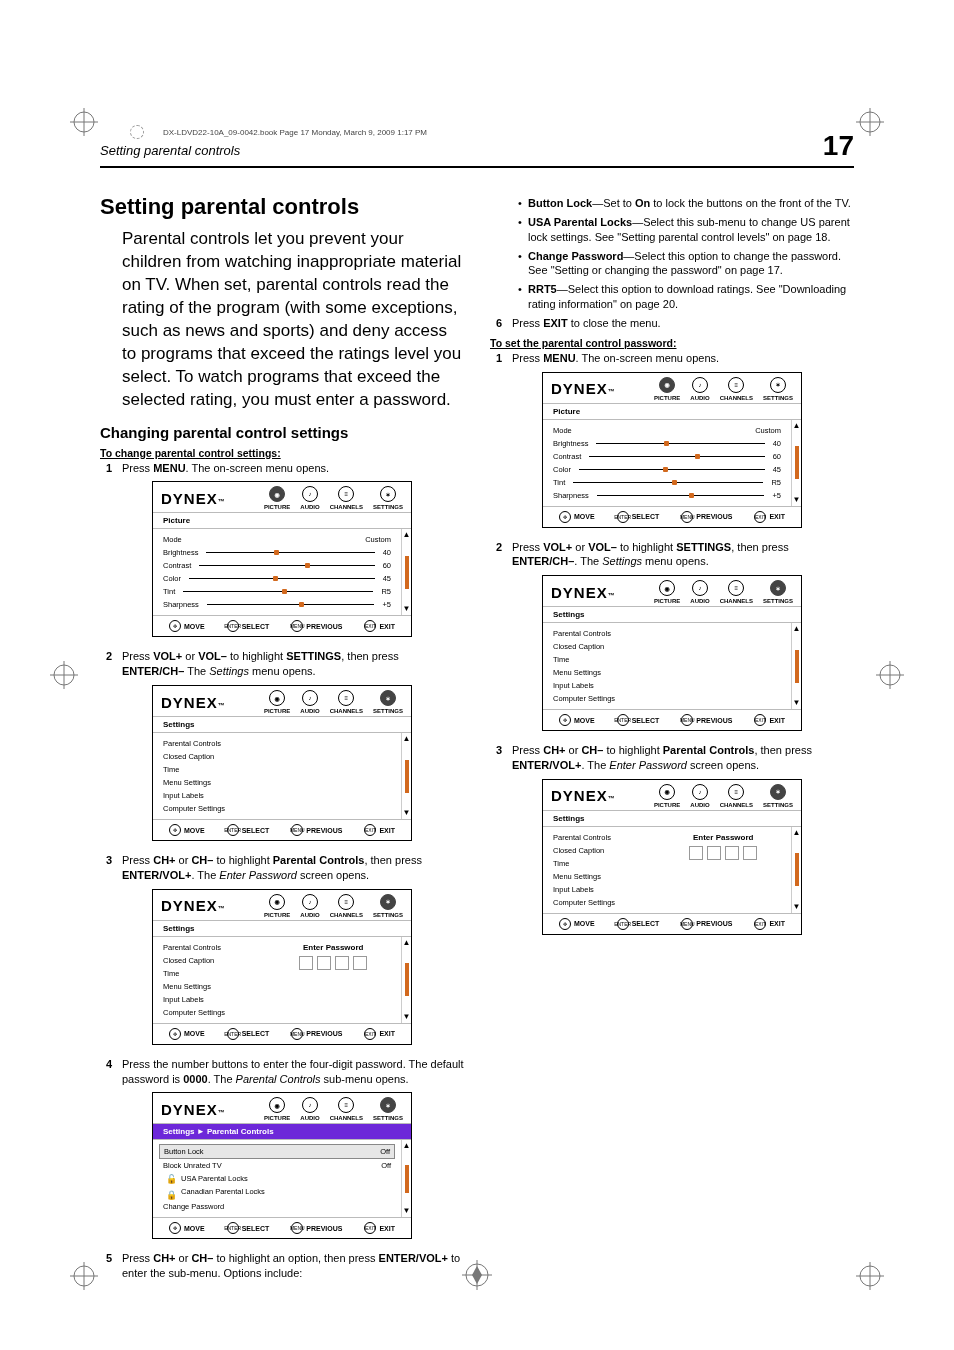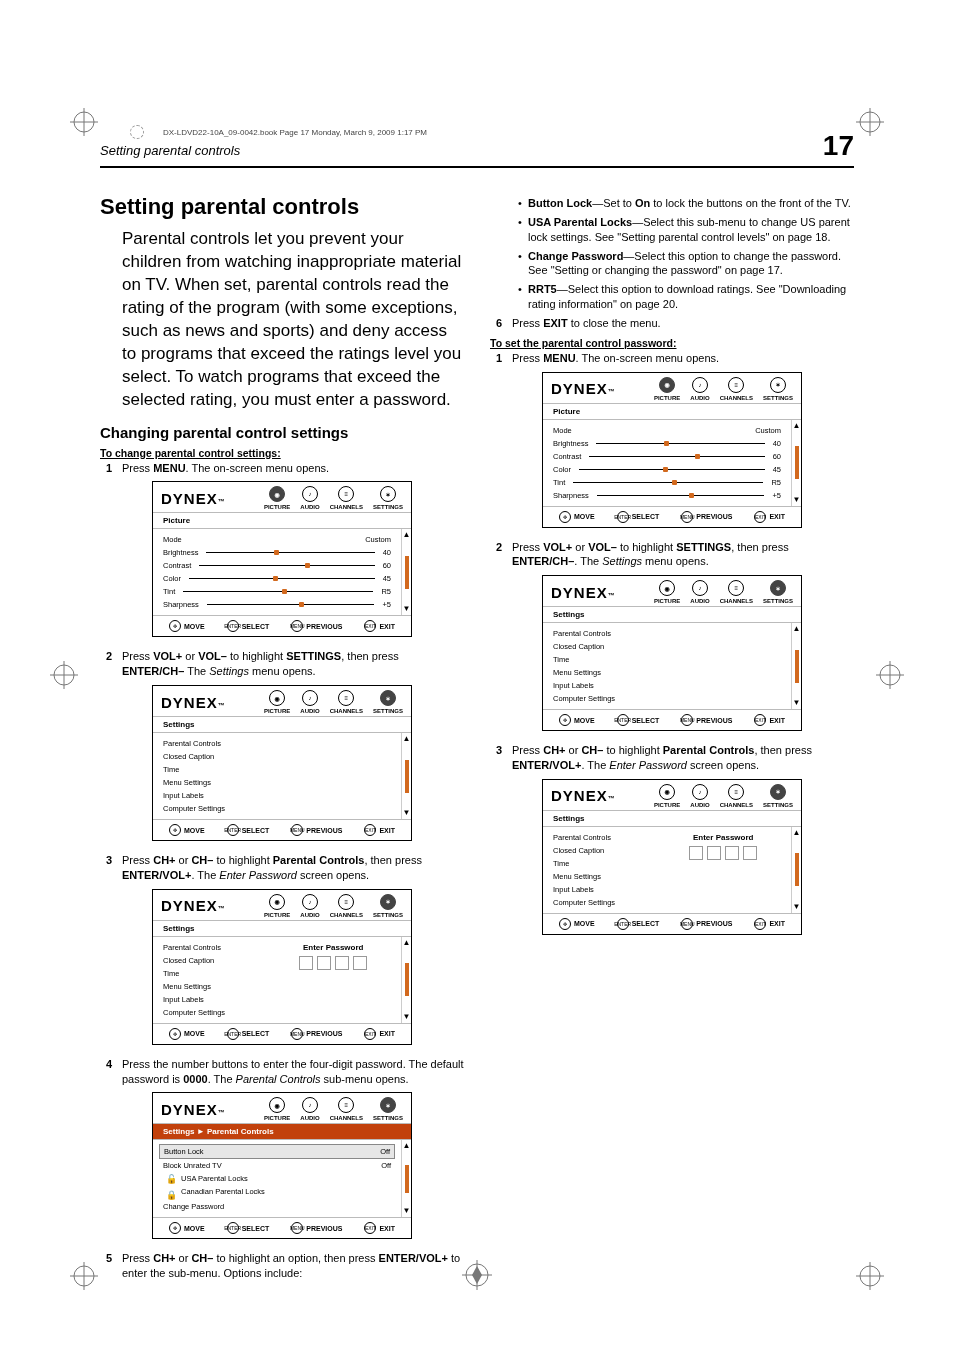--- a/index.html
+++ b/index.html
@@ -44,21 +44,21 @@
   
   .osd { border: 1px solid #000; width: 260px; margin: 6px auto 12px auto; background: #fff; }
   .osd-top { display: flex; align-items: center; justify-content: space-between; padding: 4px 8px 2px 8px; border-bottom: 0; }
   .brand { font-family: Arial Black, Arial, sans-serif; font-weight: 900; letter-spacing: 1px; font-size: 15px; }
   .brand sub { font-size: 7px; letter-spacing: 0; vertical-align: baseline; }
   .tabs { display: flex; gap: 10px; }
   .tab { display: flex; flex-direction: column; align-items: center; font-size: 6px; font-weight: 700; gap: 2px; }
   .tab .ic { width: 16px; height: 16px; border: 1px solid #000; border-radius: 50%; display: flex; align-items: center; justify-content: center; }
   .tab.active .ic { background: #444; color: #fff; border-color: #444; }
   .osd-cat { font-size: 8px; font-weight: 700; padding: 3px 10px; border-top: 1px solid #bbb; border-bottom: 1px solid #bbb; background: #fff; }
-  .osd-cat.dark { background: #c2410c; color: #fff; display: flex; align-items: center; gap: 4px; }
+  .osd-cat.dark { background: #6d28d9; color: #fff; display: flex; align-items: center; gap: 4px; }
   .osd-body { display: flex; }
   .osd-list { flex: 1; padding: 4px 10px; }
   .osd-row { display: flex; justify-content: space-between; align-items: center; font-size: 7.5px; padding: 2px 0; }
   .osd-row.sel { background: #e6e6e6; border: 1px solid #888; margin: 0 -4px; padding: 2px 4px; }
   .slider { flex: 1; margin: 0 8px; height: 1px; background: #000; position: relative; }
   .slider .knob { position: absolute; top: -2px; width: 5px; height: 5px; background: #d2691e; border-radius: 1px; }
   .scrollbar { width: 10px; background: #fff; border-left: 1px solid #ccc; display: flex; flex-direction: column; justify-content: space-between; padding: 2px 0; align-items: center; }
   .scrollbar .arr { font-size: 8px; line-height: 1; }
   .scrollbar .thumb { background: #d2691e; width: 4px; flex: 0.5; }
   .osd-bot { display: flex; gap: 10px; padding: 4px 10px; border-top: 1px solid #bbb; font-size: 7px; font-weight: 700; align-items: center; justify-content: space-around; }

